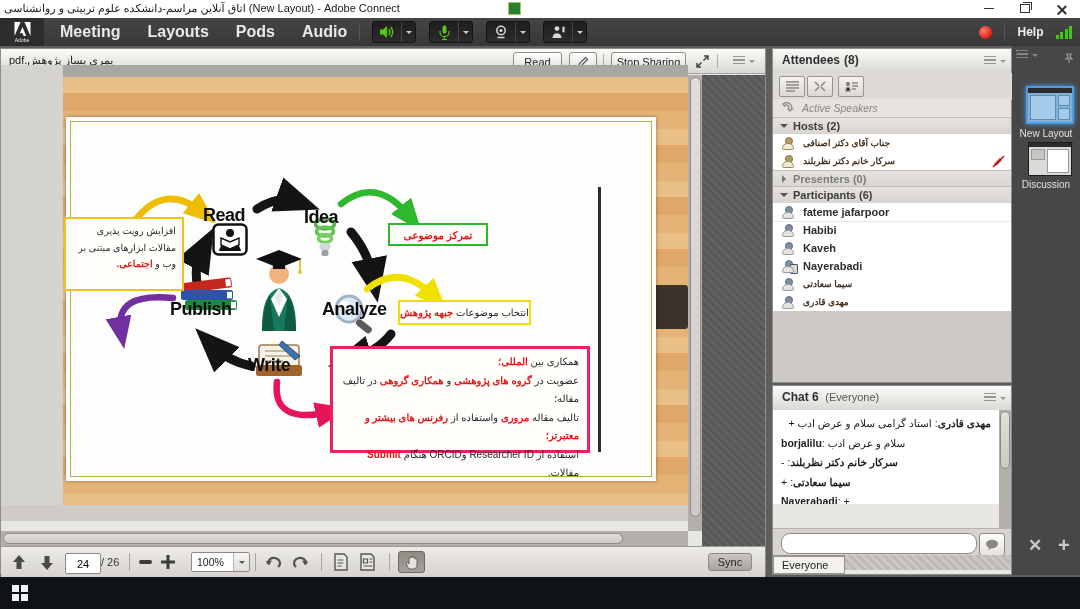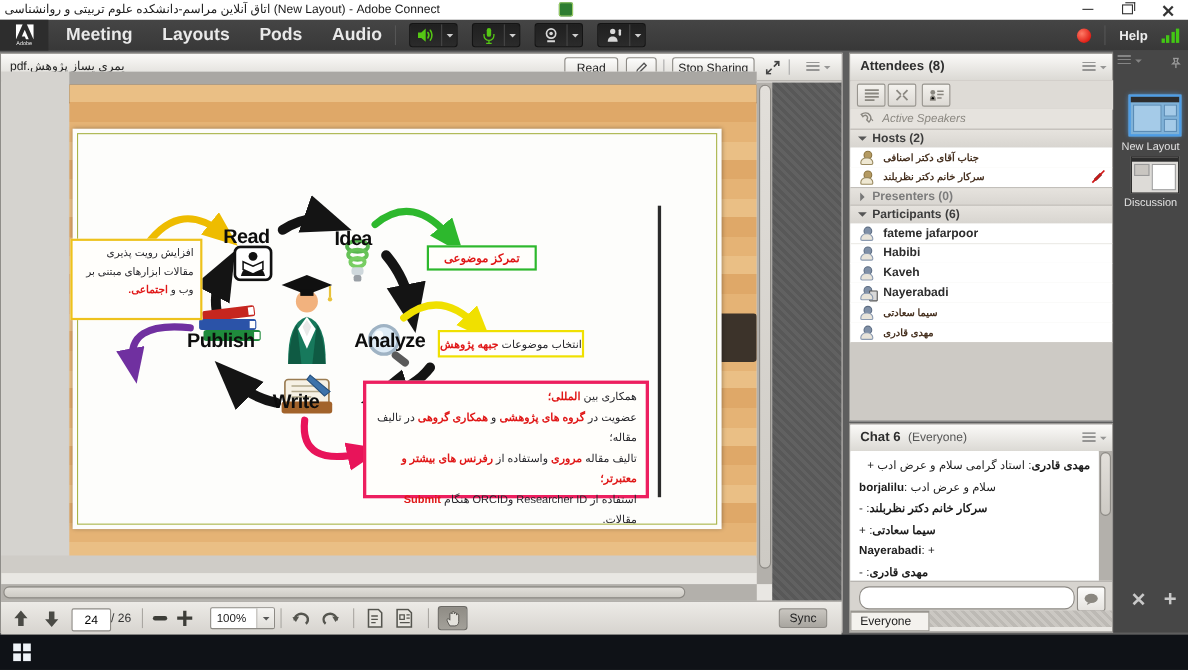--- a/index.html
+++ b/index.html
@@ -539,21 +539,21 @@
   </div>
 
   <div class="pod" style="left:772px;top:385px;width:240px;height:190px;">
     <div class="pod-hd">
       <span class="t"><span>Chat 6</span>&nbsp;&nbsp;<span style="font-weight:normal;color:#555;font-size:11px;">(Everyone)</span></span>
       <span class="pod-menu">
           <span class="lines"></span>
           <span class="car"></span>
         </span>
     </div>
-    <div class="abs" style="left:0;top:24px;width:226px;height:118px;background:#fff;padding:7px 8px 0 8px;box-sizing:border-box;overflow:hidden;">
+    <div class="abs" style="left:0;top:24px;width:226px;height:94px;background:#fff;padding:7px 8px 0 8px;box-sizing:border-box;overflow:hidden;">
       <div class="cmsg rtl ralign"><b>مهدی قادری</b><span class="sep">:</span><span>استاد گرامی سلام و عرض ادب +</span></div>
       <div class="cmsg"><b>borjalilu</b><span class="sep">:</span><span>سلام و عرض ادب</span></div>
       <div class="cmsg rtl"><b>سرکار خانم دکتر نظربلند</b><span class="sep">:</span><span>-</span></div>
       <div class="cmsg rtl"><b>سیما سعادتی</b><span class="sep">:</span><span>+</span></div>
       <div class="cmsg"><b>Nayerabadi</b><span class="sep">:</span><span>+</span></div>
       <div class="cmsg rtl"><b>مهدی قادری</b><span class="sep">:</span><span>-</span></div>
 
     </div>
     <div class="sb-track" style="left:226px;top:24px;width:12px;height:118px;">
       <div class="sb-thumb" style="left:1px;top:1px;width:9.5px;height:58px;"></div>

